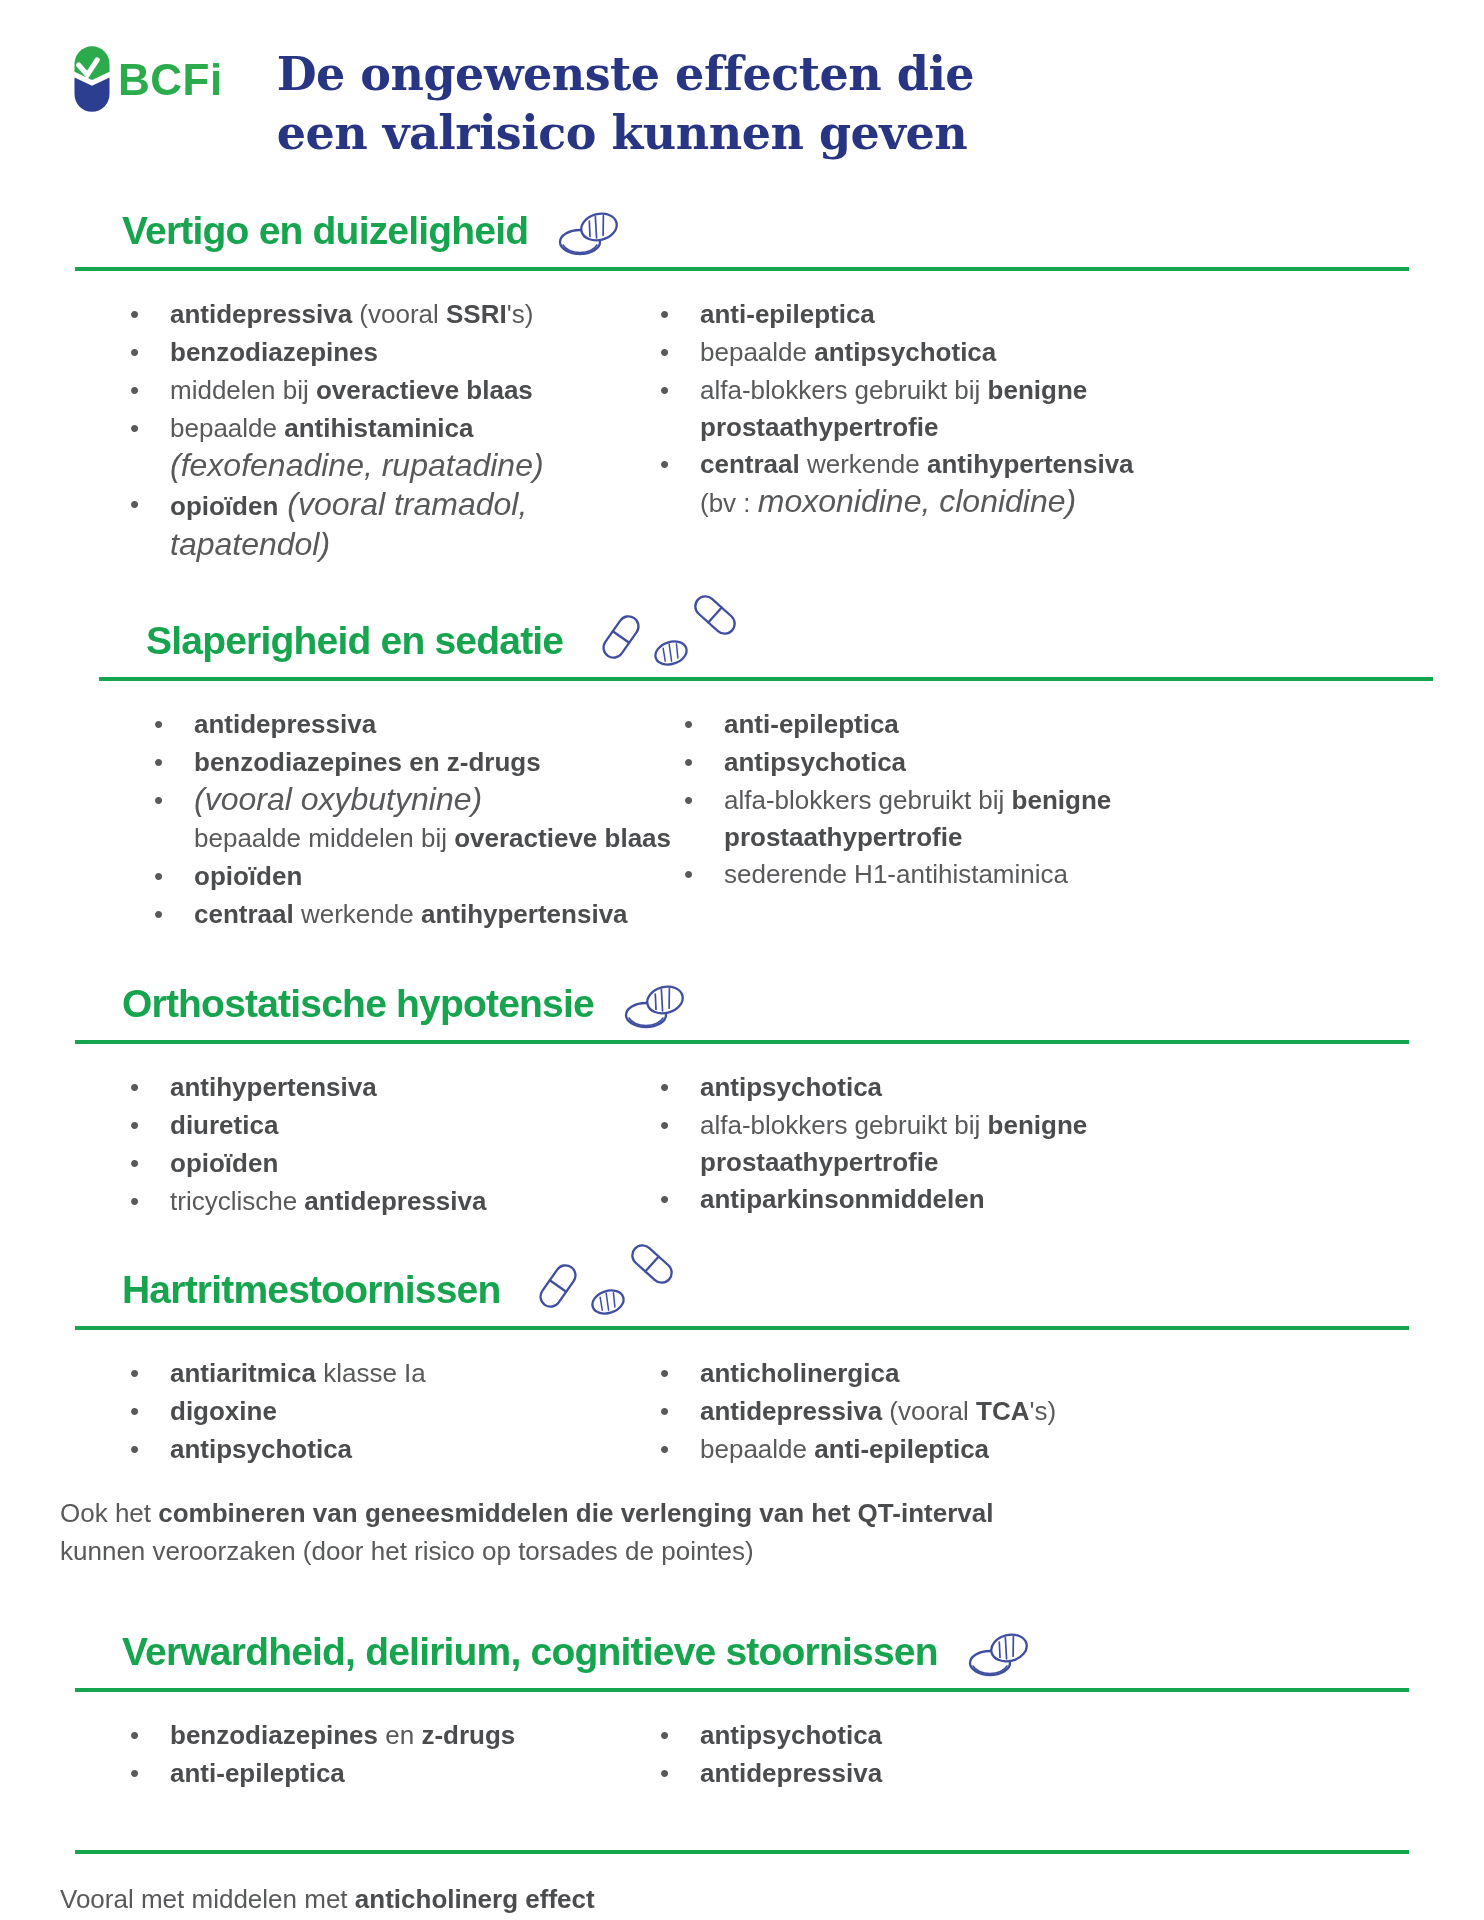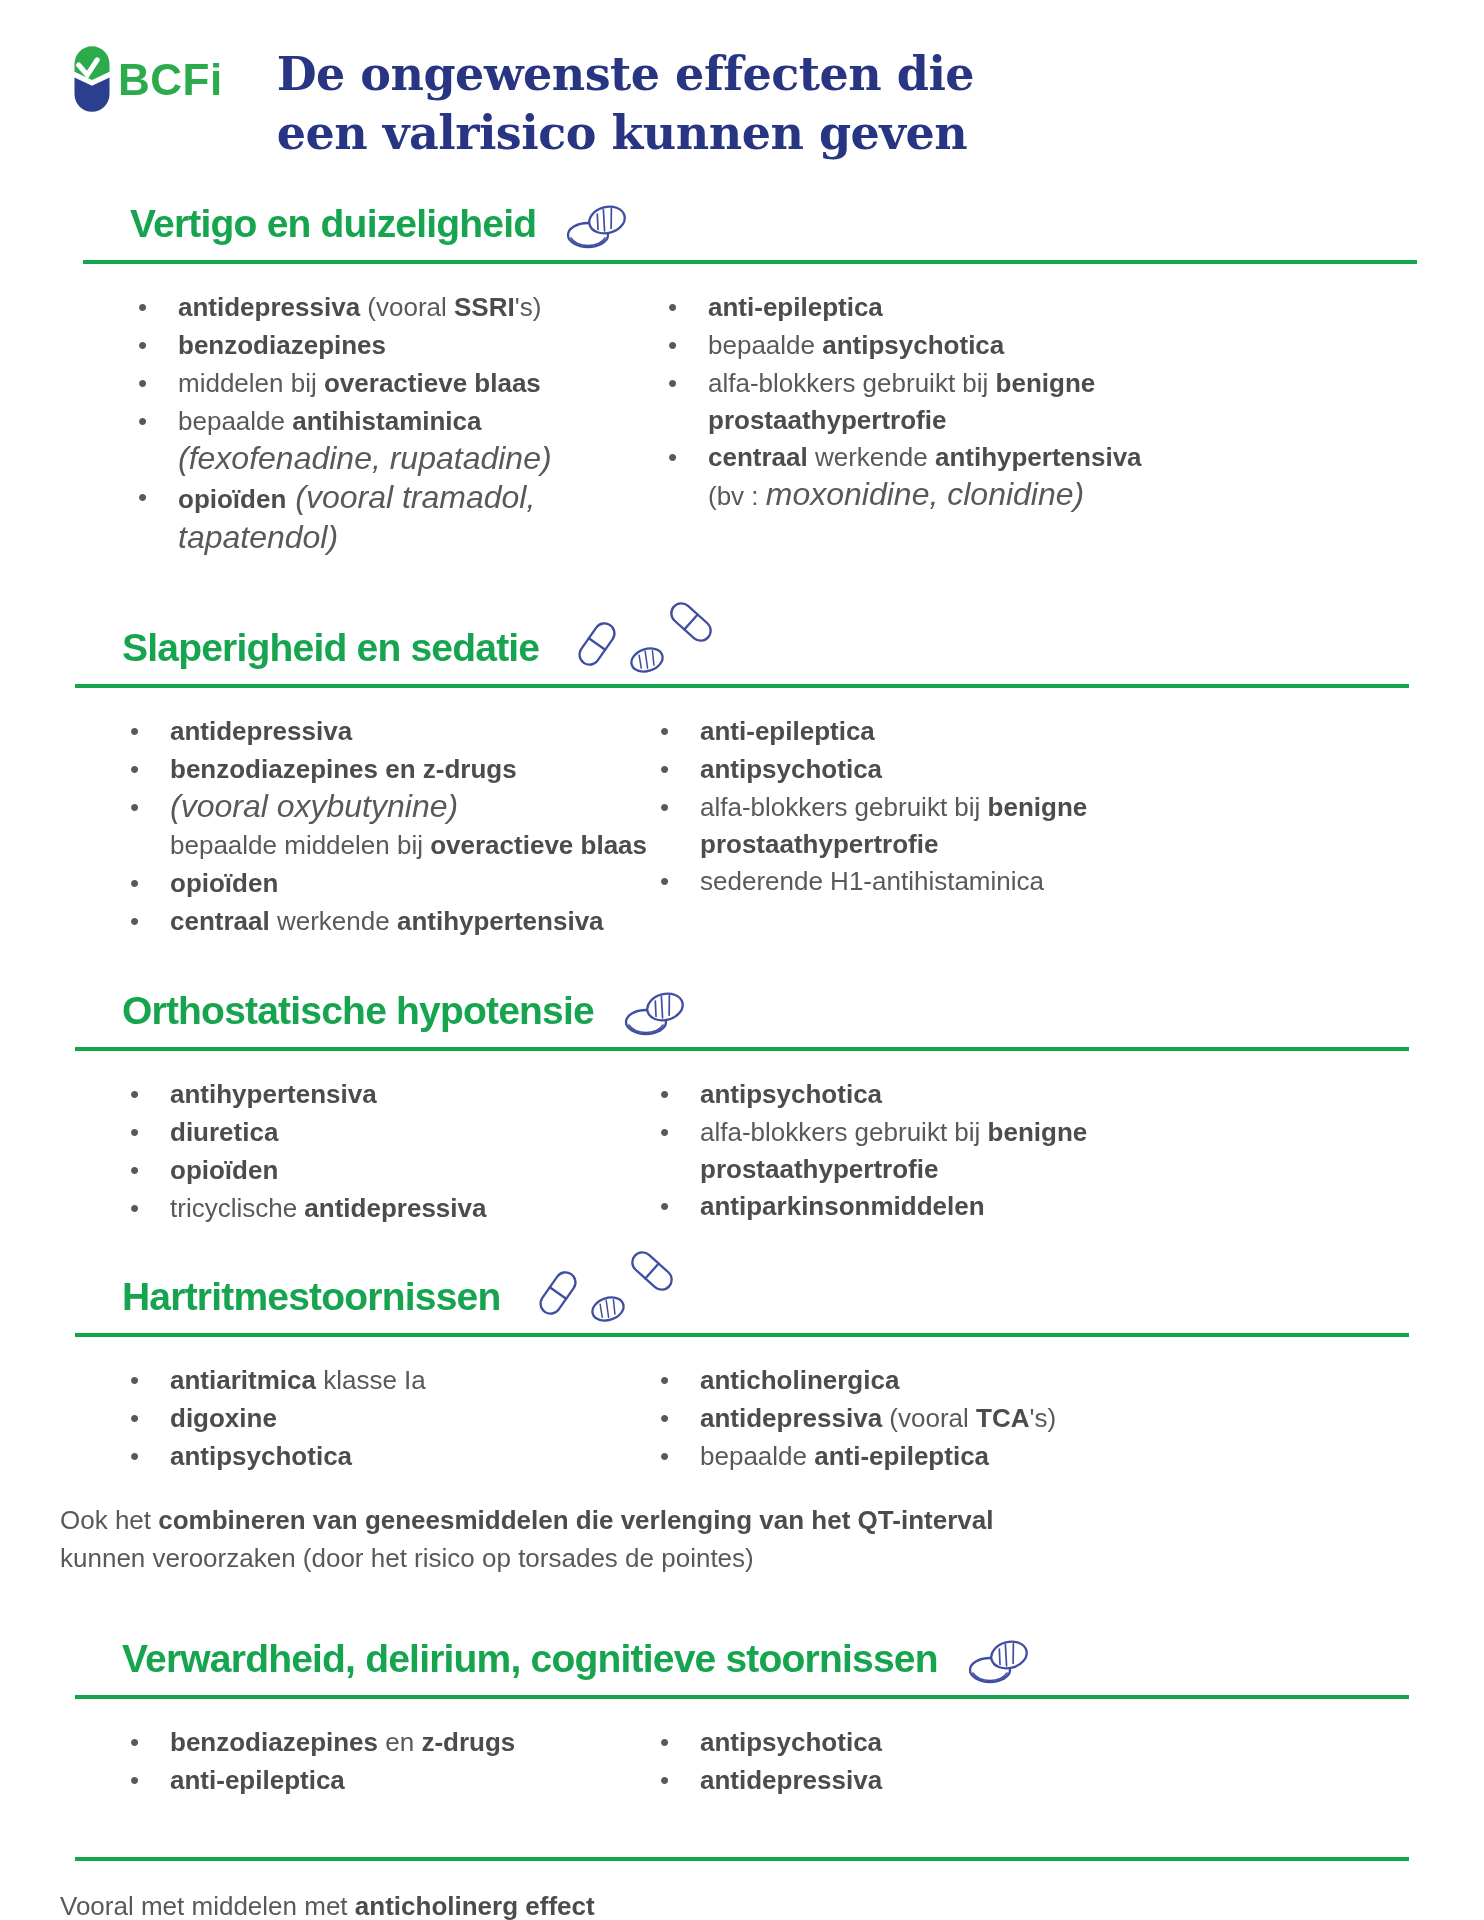--- a/index.html
+++ b/index.html
@@ -20,22 +20,22 @@
     color:var(--logo-green); font-weight:bold; font-size:44px;
     letter-spacing:0.5px; margin:10px 0 0 6px;
   }
   .title {
     margin-left:54px; color:var(--navy);
     font-family:"DejaVu Serif", serif; font-weight:bold;
     font-size:46px; line-height:59px; letter-spacing:-0.5px;
   }
   
   .section { position:relative; }
-  .sec-vertigo        { margin-top:23px;padding-left:8px; }
-  .sec-slaperigheid   { margin-top:64px; }
+  .sec-vertigo        { margin-top:30px; }
+  .sec-slaperigheid   { margin-top:50px;padding-left:24px; }
   .sec-orthostatische { margin-top:45px; }
   .sec-hartritme      { margin-top:44px; }
   .sec-verwardheid    { margin-top:56px; }
   .sec-visus          { margin-top:58px; }
 
   .heading-row { display:flex; align-items:center; margin-left:122px; height:52px; }
   .heading {
     margin:0; color:var(--green); font-size:39px; font-weight:bold;
     letter-spacing:-0.8px; white-space:nowrap;
   }

